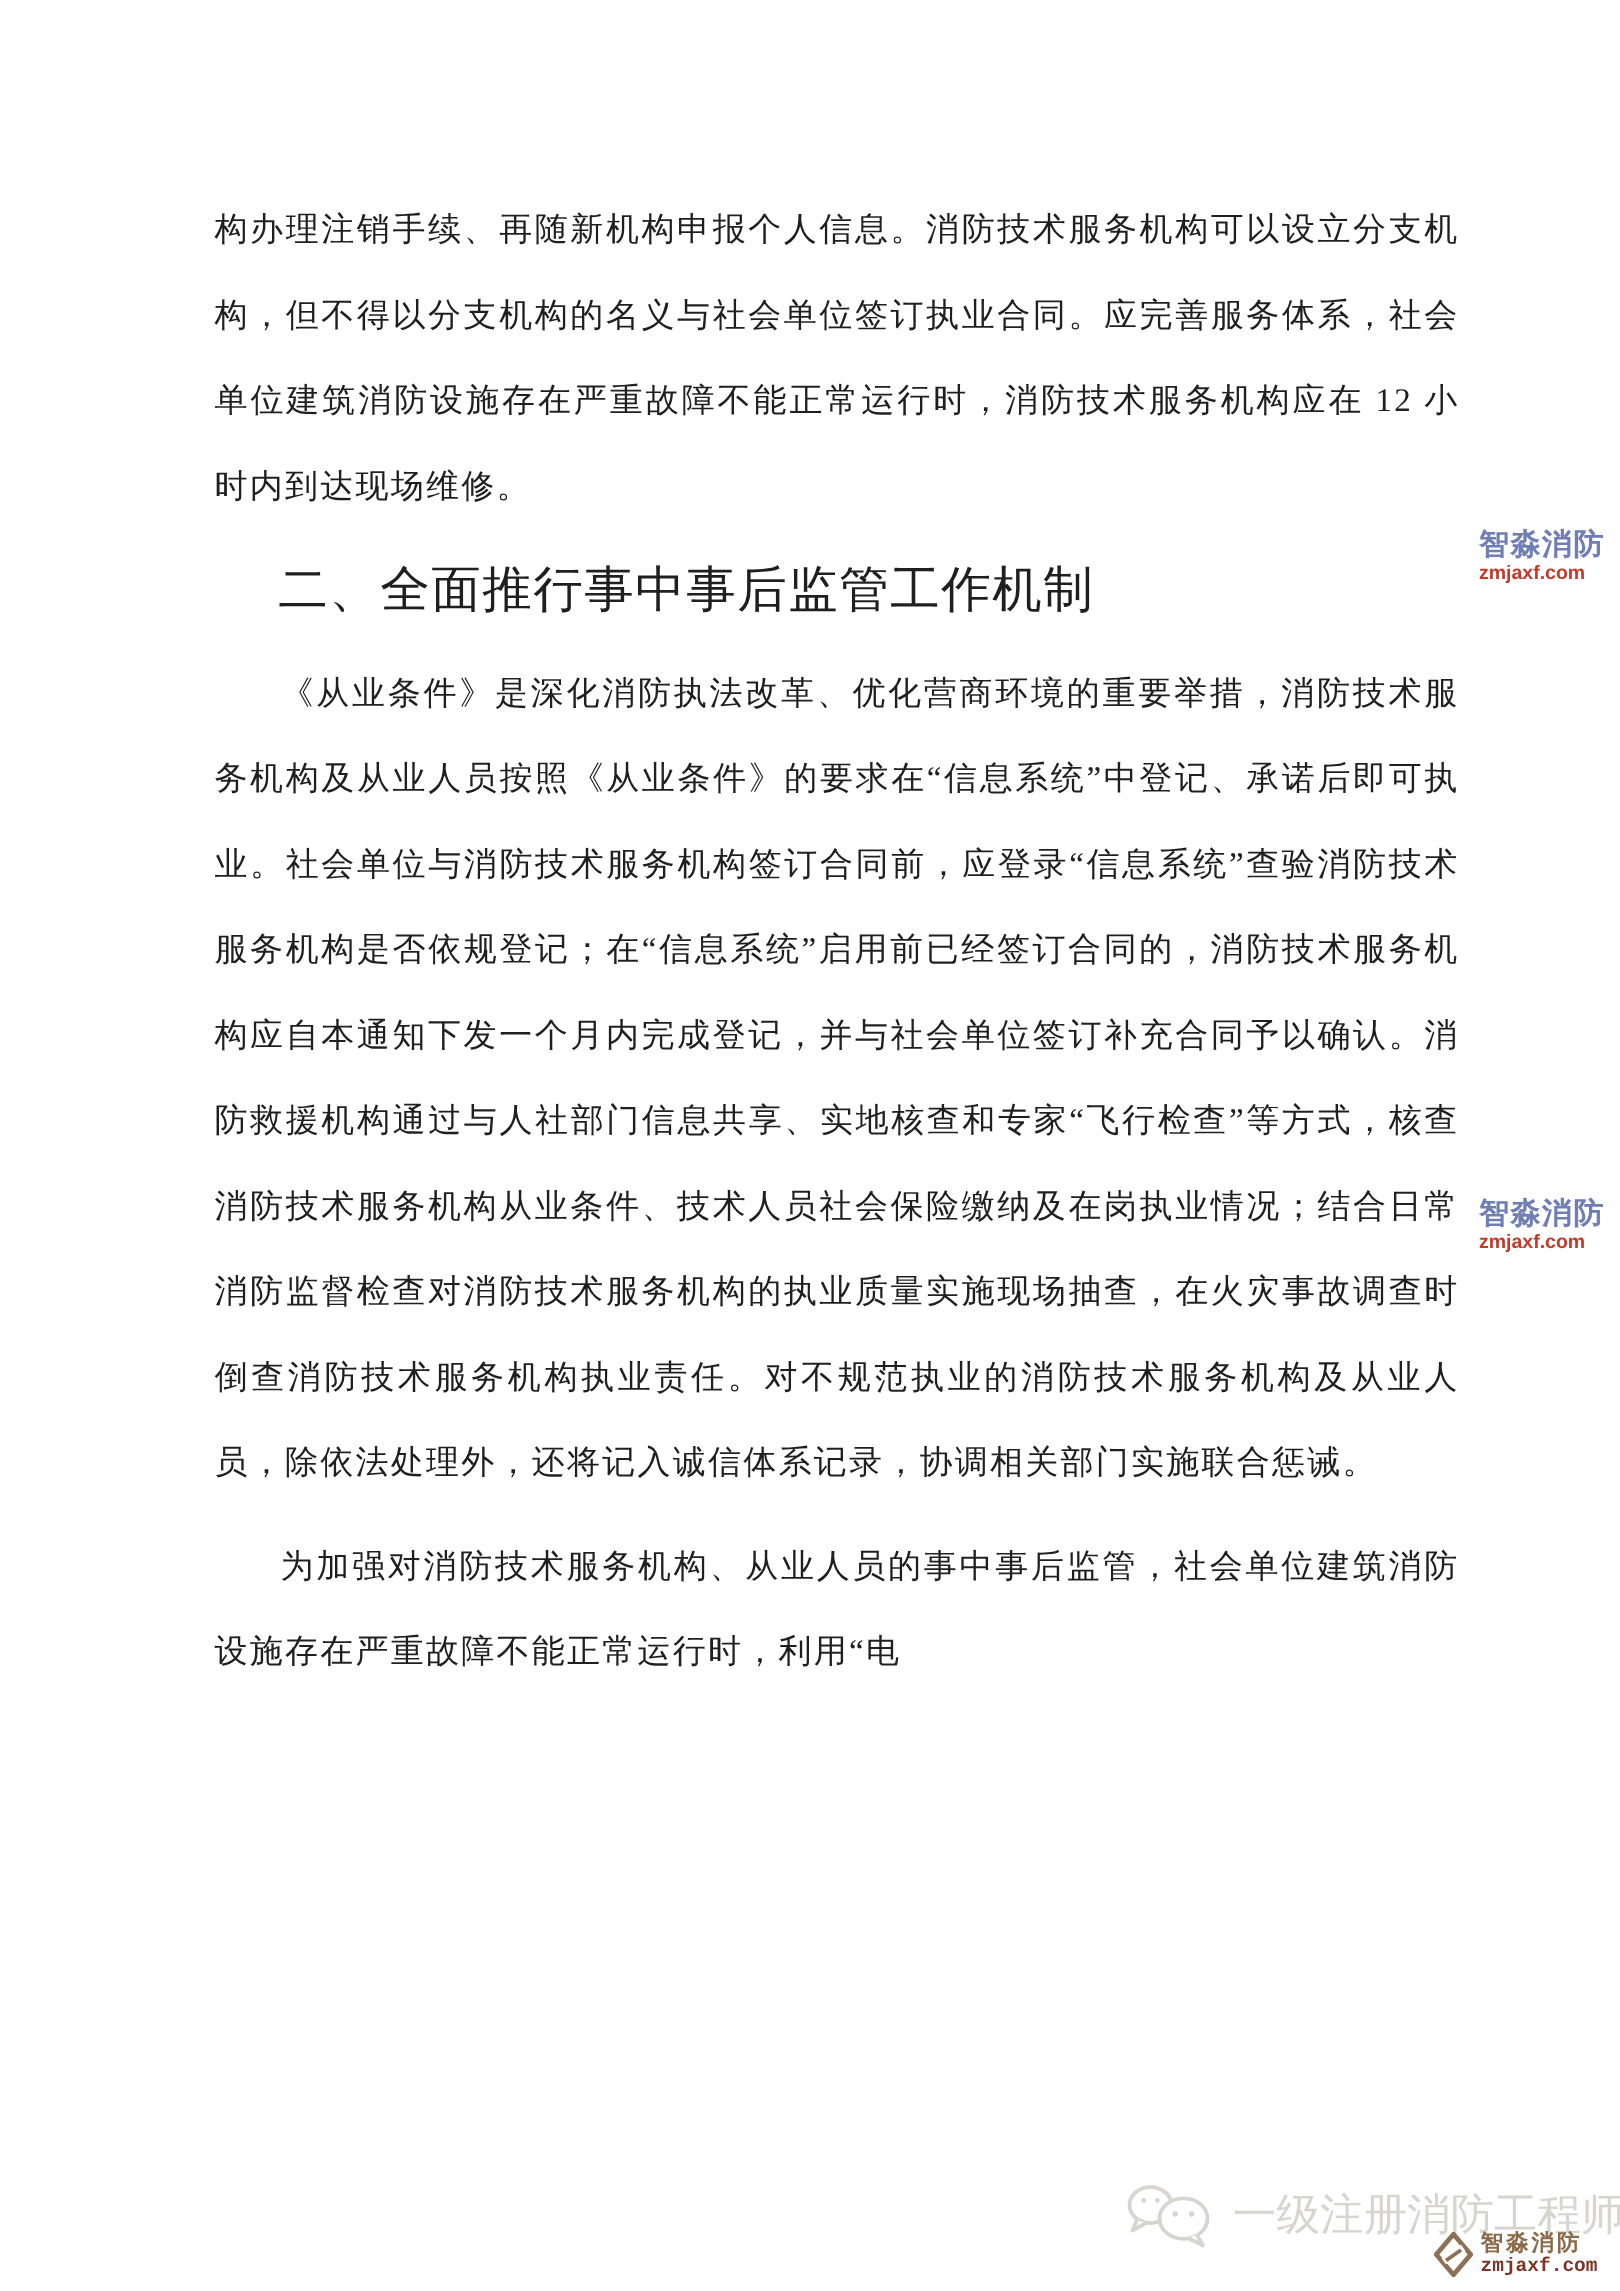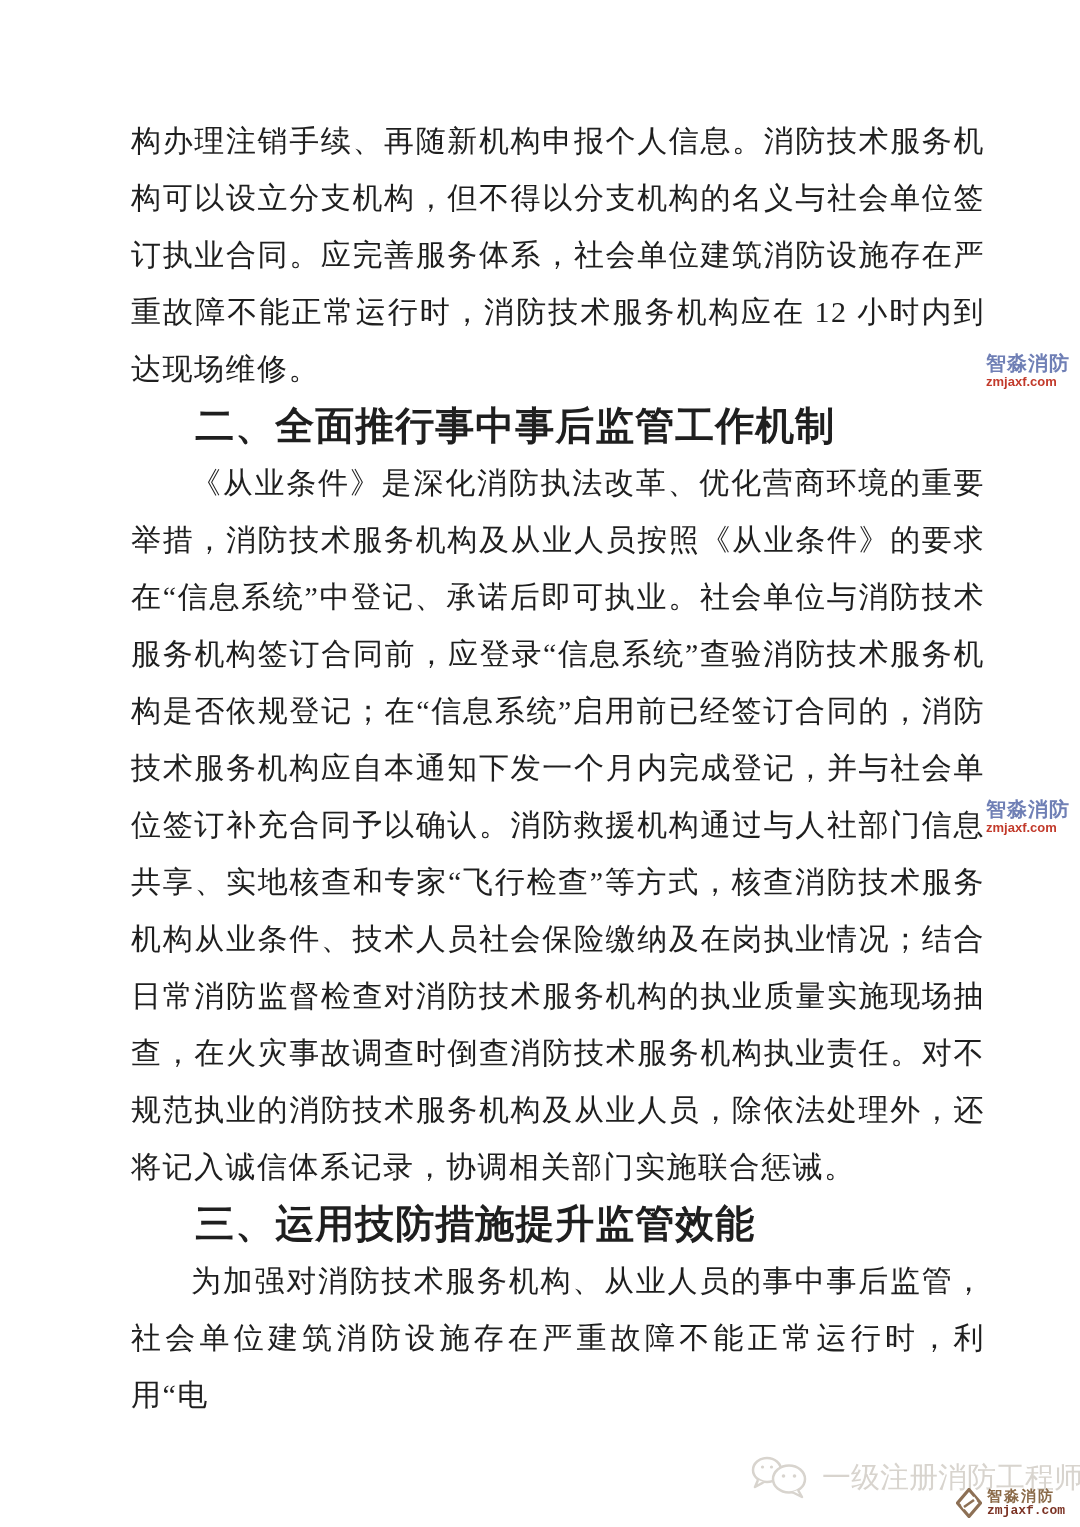--- a/index.html
+++ b/index.html
@@ -14,27 +14,27 @@
     --stamp-red:#c23a2b;
   }
   html,body{margin:0;padding:0;background:#ffffff;}
   .page{
     position:relative;width:1080px;height:1527px;
     background:var(--page-bg);overflow:hidden;
     font-family:"Liberation Serif","DejaVu Serif",serif;
   }
   .content{position:absolute;left:131px;top:112px;width:854px;}
   .para{
-    margin:0;font-size:30px;line-height:57px;color:var(--body-text);
+    margin:12px;font-size:22px;line-height:57px;color:var(--body-text);
     text-align:justify;text-justify:inter-ideograph;
     text-indent:2em;letter-spacing:1.5px;
   }
   .para.cont{text-indent:0;}
   .heading{
-    margin:0;font-size:39px;line-height:57px;font-weight:bold;
+    margin:0;font-size:33px;line-height:57px;font-weight:normal;
     font-family:"Liberation Sans","DejaVu Sans",sans-serif;
     color:var(--body-text);text-indent:1.65em;letter-spacing:1px;
   }
   .stamp{
     position:absolute;left:986px;width:94px;
     display:flex;flex-direction:column;align-items:flex-start;
     font-family:"Liberation Sans","DejaVu Sans",sans-serif;line-height:1.15;
   }
   .stamp-1{top:352px;}
   .stamp-2{top:798px;}
@@ -62,21 +62,20 @@
 </style>
 </head>
 <body>
 
 <div class="page">
 
   <div class="content">
     <p class="para cont">构办理注销手续、再随新机构申报个人信息。消防技术服务机构可以设立分支机构，但不得以分支机构的名义与社会单位签订执业合同。应完善服务体系，社会单位建筑消防设施存在严重故障不能正常运行时，消防技术服务机构应在 12 小时内到达现场维修。</p>
     <h2 class="heading">二、全面推行事中事后监管工作机制</h2>
     <p class="para">《从业条件》是深化消防执法改革、优化营商环境的重要举措，消防技术服务机构及从业人员按照《从业条件》的要求在“信息系统”中登记、承诺后即可执业。社会单位与消防技术服务机构签订合同前，应登录“信息系统”查验消防技术服务机构是否依规登记；在“信息系统”启用前已经签订合同的，消防技术服务机构应自本通知下发一个月内完成登记，并与社会单位签订补充合同予以确认。消防救援机构通过与人社部门信息共享、实地核查和专家“飞行检查”等方式，核查消防技术服务机构从业条件、技术人员社会保险缴纳及在岗执业情况；结合日常消防监督检查对消防技术服务机构的执业质量实施现场抽查，在火灾事故调查时倒查消防技术服务机构执业责任。对不规范执业的消防技术服务机构及从业人员，除依法处理外，还将记入诚信体系记录，协调相关部门实施联合惩诫。</p>
-    <h2 class="heading">三、运用技防措施提升监管效能</h2>
     <p class="para">为加强对消防技术服务机构、从业人员的事中事后监管，社会单位建筑消防设施存在严重故障不能正常运行时，利用“电</p>
   </div>
 
   <div class="stamp stamp-1">
     <span class="stamp-brand">智淼消防</span>
     <span class="stamp-site">zmjaxf.com</span>
   </div>
 
   <div class="stamp stamp-2">
     <span class="stamp-brand">智淼消防</span>

